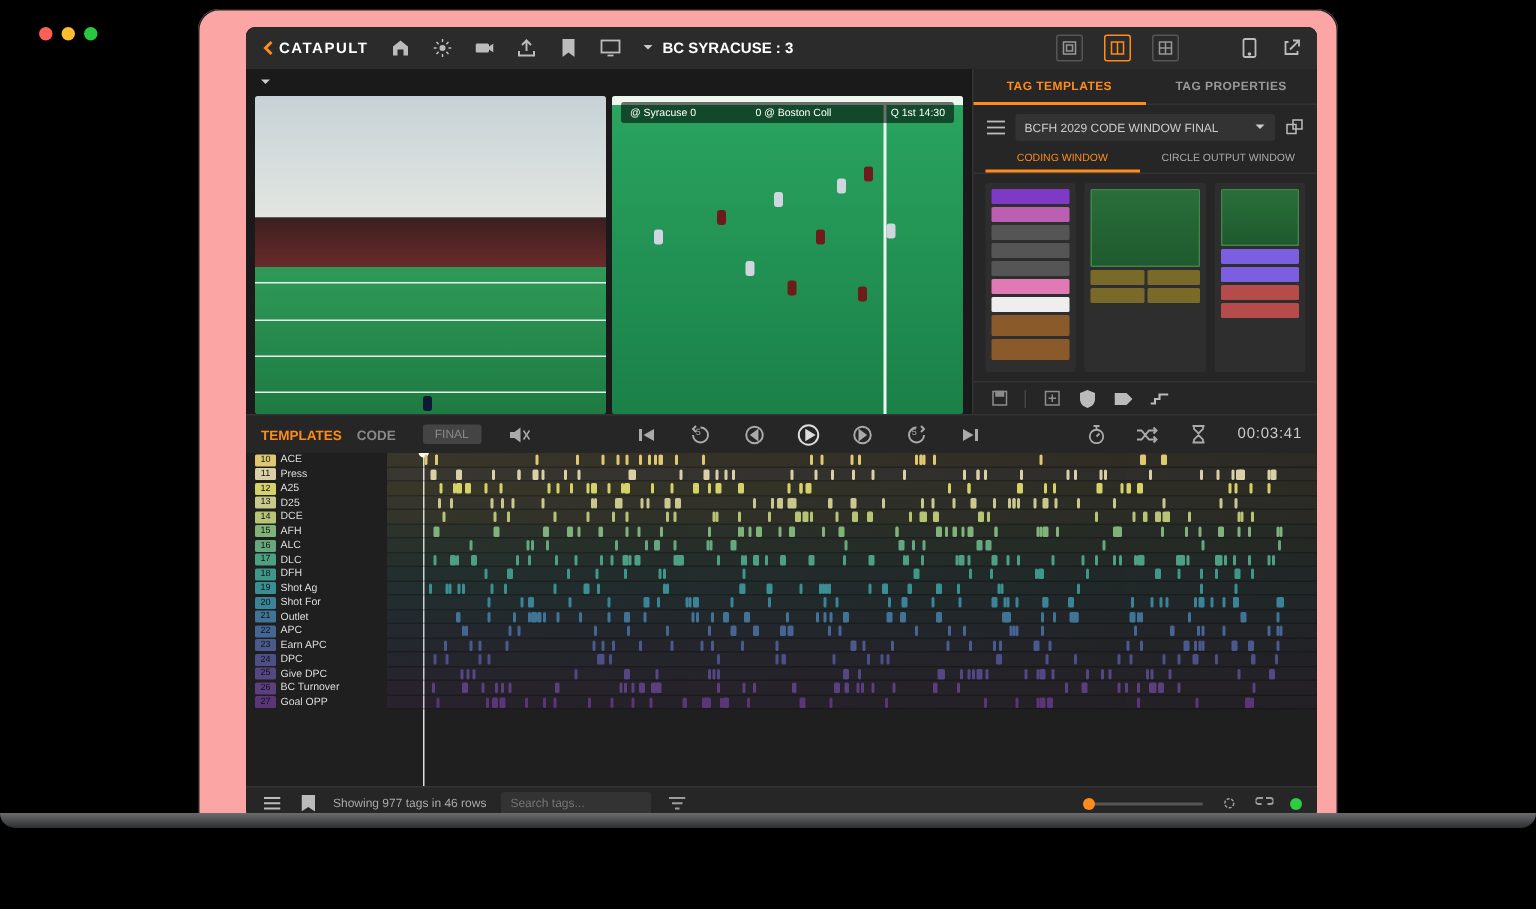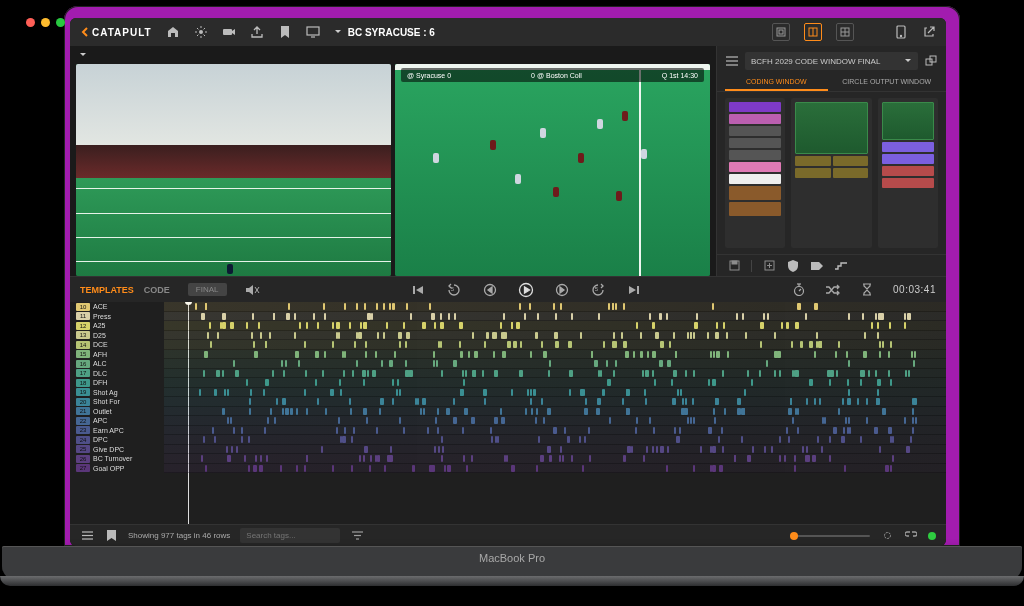--- a/index.html
+++ b/index.html
@@ -1,18 +1,18 @@
 <!DOCTYPE html>
 <html><head>
 <meta charset="utf-8">
 <style>
   * { margin: 0; padding: 0; box-sizing: border-box; }
   html, body { width: 1024px; height: 606px; background: #000; font-family: -apple-system, Helvetica, Arial, sans-serif; color: #ddd; overflow: hidden; }
   .laptop { position: relative; width: 1024px; height: 606px; display:flex; flex-direction:column; align-items:center;}
-  .screen-bezel { width: 896px; height: 540px; background: #a21caf; border-radius: 14px 14px 0 0; padding: 12px 14px 0 6px; margin-top: 6px; box-shadow: inset 0 0 0 1px #222; }
+  .screen-bezel { width: 760px; height: 540px; background: #fca5a5; border-radius: 14px 14px 0 0; padding: 12px 14px 0 32px; margin-top: 6px; box-shadow: inset 0 0 0 1px #222; }
   .app { width: 100%; height: 100%; background: #1a1a1a; border-radius: 6px; overflow: hidden; display:flex; flex-direction:column; font-size: 10px; }
 
   
   .tlights { position:absolute; top:18px; left:26px; display:flex; gap:6px; }
   .tl { width:9px; height:9px; border-radius:50%; }
   .tl.r{background:#ff5f57}.tl.y{background:#febc2e}.tl.g{background:#28c840}
 
   
   .toolbar { height:28px; background:#2b2b2b; display:flex; align-items:center; padding:0 10px; gap:14px; color:#ccc; }
   .toolbar .spacer { flex:1; }
@@ -141,21 +141,21 @@
         <div class="tb-ico">
             <svg width="14" height="12" viewBox="0 0 14 12" fill="none" stroke="#ccc" stroke-width="1.2">
               <rect x="1" y="1" width="12" height="8"></rect>
               <path d="M5 11h4"></path>
             </svg>
           </div>
         <div class="match-sel">
           <svg width="8" height="8" viewBox="0 0 8 8" fill="#ccc">
               <path d="M1 2l3 3 3-3z"></path>
             </svg>
-          <span>BC SYRACUSE : 6</span>
+          <span>BC SYRACUSE : 3</span>
         </div>
         <div class="spacer"></div>
         <div class="tb-btn">
             <svg width="10" height="10" viewBox="0 0 10 10" fill="none" stroke="#999">
               <rect x="1" y="1" width="8" height="8"></rect>
               <rect x="3" y="3" width="4" height="4"></rect>
             </svg>
           </div>
         <div class="tb-btn active">
             <svg width="10" height="10" viewBox="0 0 10 10" fill="none" stroke="#ff8c1a">
@@ -221,20 +221,24 @@
                 <div class="player pw" style="left:64%;top:26%"></div>
                 <div class="player pr" style="left:70%;top:60%"></div>
                 <div class="player pw" style="left:78%;top:40%"></div>
                 <div class="player pr" style="left:72%;top:22%"></div>
               </div>
             </div>
           </div>
         </div>
 
         <div class="panel">
+          <div class="panel-tabs">
+            <div class="ptab active">TAG TEMPLATES</div>
+            <div class="ptab">TAG PROPERTIES</div>
+          </div>
           <div class="template-sel">
             <div class="tb-ico">
                 <svg width="12" height="10" viewBox="0 0 12 10" stroke="#ccc" stroke-width="1.2">
                   <line x1="0" y1="1" x2="12" y2="1"></line>
                   <line x1="0" y1="5" x2="12" y2="5"></line>
                   <line x1="0" y1="9" x2="12" y2="9"></line>
                 </svg>
               </div>
             <div class="template-dd">
               <span>BCFH 2029 CODE WINDOW FINAL</span>
@@ -1181,15 +1185,14 @@
             <svg width="12" height="10" viewBox="0 0 12 10" fill="none" stroke="#aaa" stroke-width="1.3">
               <path d="M4 5H2a2 2 0 110-4h3M8 5h2a2 2 0 100-4H7"></path>
             </svg>
           </div>
         <div class="led" style="background:#2ecc40"></div>
       </div>
 
     </div>
   </div>
 
-  <div class="hinge-label">MacBook Pro</div>
   <div class="base-lip"></div>
 </div>
 
 </body></html>

